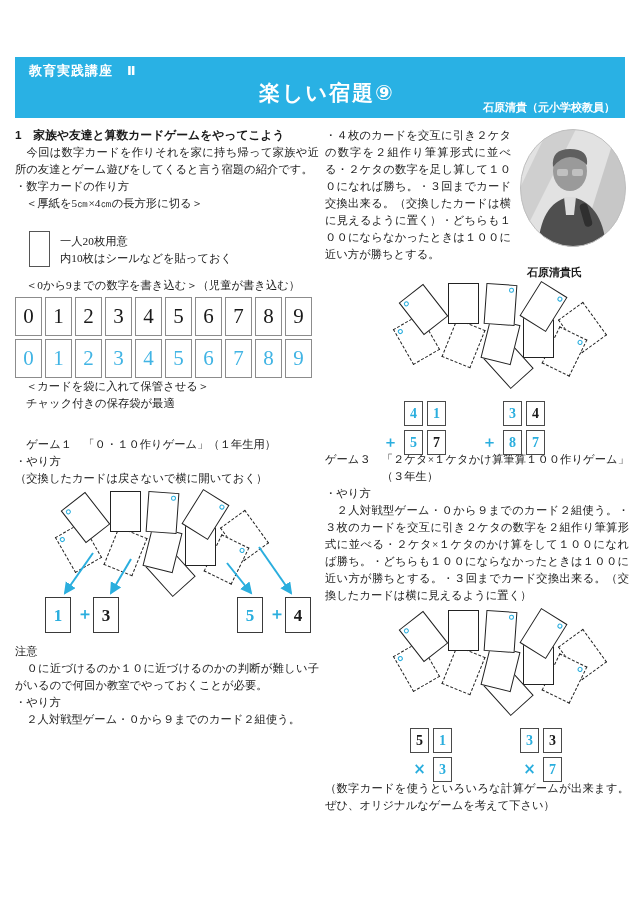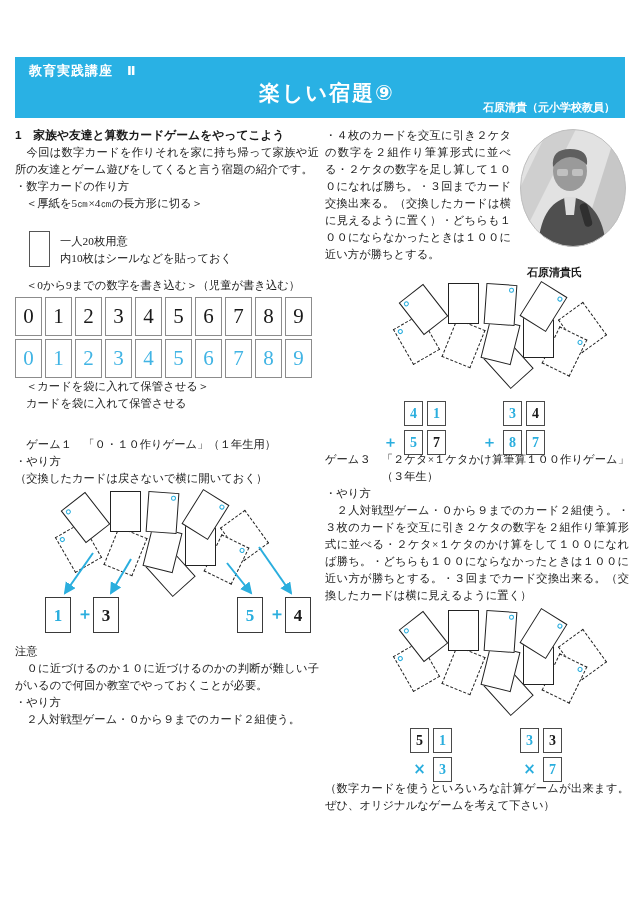--- a/index.html
+++ b/index.html
@@ -112,21 +112,21 @@
         <div class="digit-card">2</div>
         <div class="digit-card">3</div>
         <div class="digit-card">4</div>
         <div class="digit-card">5</div>
         <div class="digit-card">6</div>
         <div class="digit-card">7</div>
         <div class="digit-card">8</div>
         <div class="digit-card">9</div>
       </div>
     <p class="ind1">＜カードを袋に入れて保管させる＞</p>
-    <p class="ind1">カードを袋に入れて保管させる</p>
+    <p class="ind1">チャック付きの保存袋が最適</p>
 
     <p class="gap-lg">　ゲーム１　「０・１０作りゲーム」（１年生用）</p>
     <p>・やり方</p>
     <p>（交換したカードは戻さないで横に開いておく）</p>
 
     <div class="diagram dg1">
         <div class="scard dashed" style="left: 214px; top: 24px; transform: rotate(-36deg);"></div>
         <div class="scard dashed" style="left: 196px; top: 48px; transform: rotate(26deg);">
           <div class="dot dot-tr"></div>
         </div>

